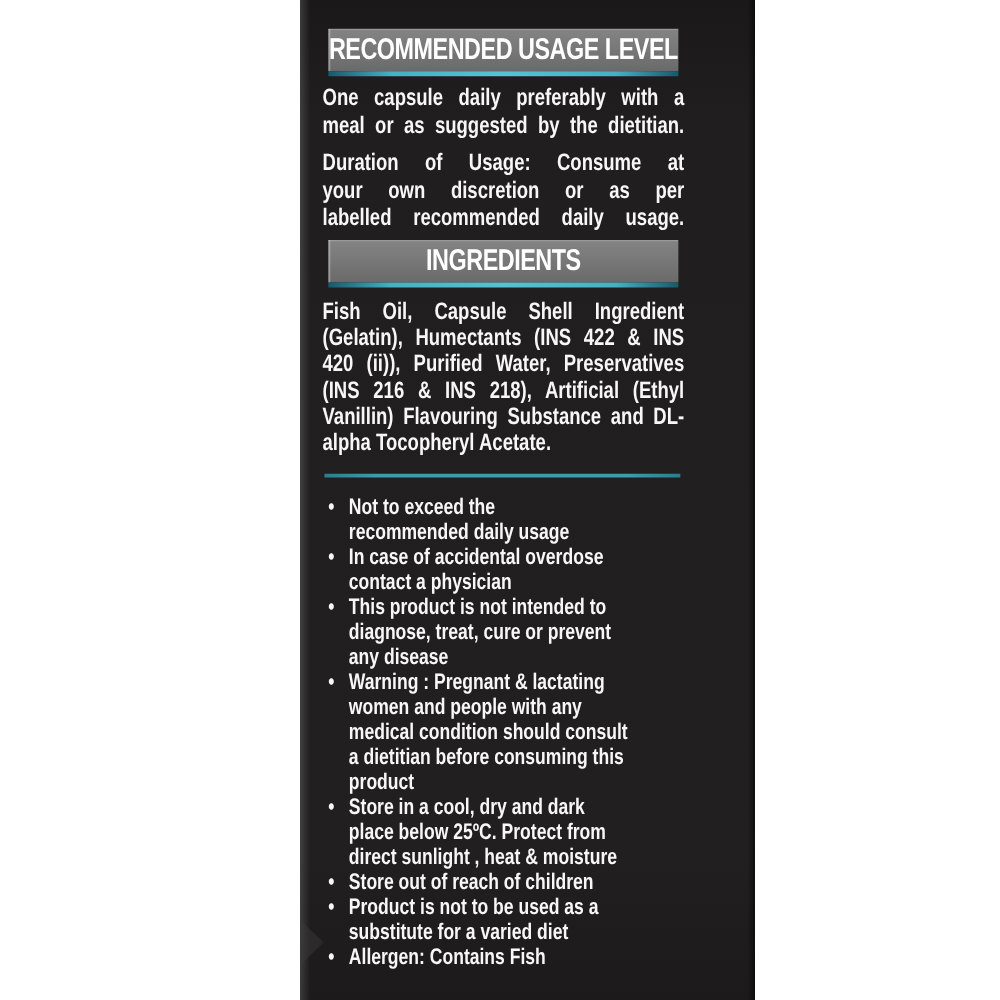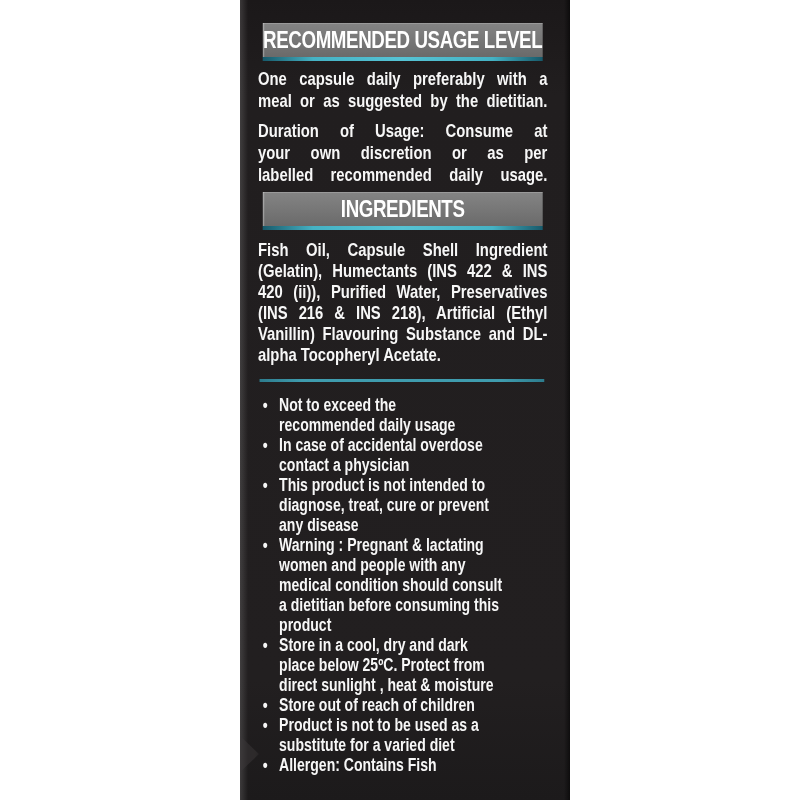--- a/index.html
+++ b/index.html
@@ -3,21 +3,21 @@
 <meta charset="utf-8">
 <style>
   html, body { margin: 0; padding: 0; }
   body {
     width: 800px; height: 800px; background: #ffffff; overflow: hidden;
     font-family: "Liberation Sans", sans-serif;
   }
   .page { position: relative; width: 800px; height: 800px; background: #ffffff; }
 
   .panel {
-    position: absolute; left: 240px; top: 0; width: 330px; height: 800px;
+    position: absolute; left: 240px; top: 0; width: 364px; height: 800px;
     background: linear-gradient(180deg, #1b1819 0%, #211e1f 12%, #221f20 85%, #1c1a1b 100%);
     overflow: hidden;
   }
   .edge-left {
     position: absolute; left: 0; top: 0; width: 8px; height: 100%;
     background: linear-gradient(to right, rgba(255,255,255,0.14), rgba(255,255,255,0));
   }
   .edge-right {
     position: absolute; right: 0; top: 0; width: 6px; height: 100%;
     background: linear-gradient(to left, rgba(0,0,0,0.55), rgba(0,0,0,0));

